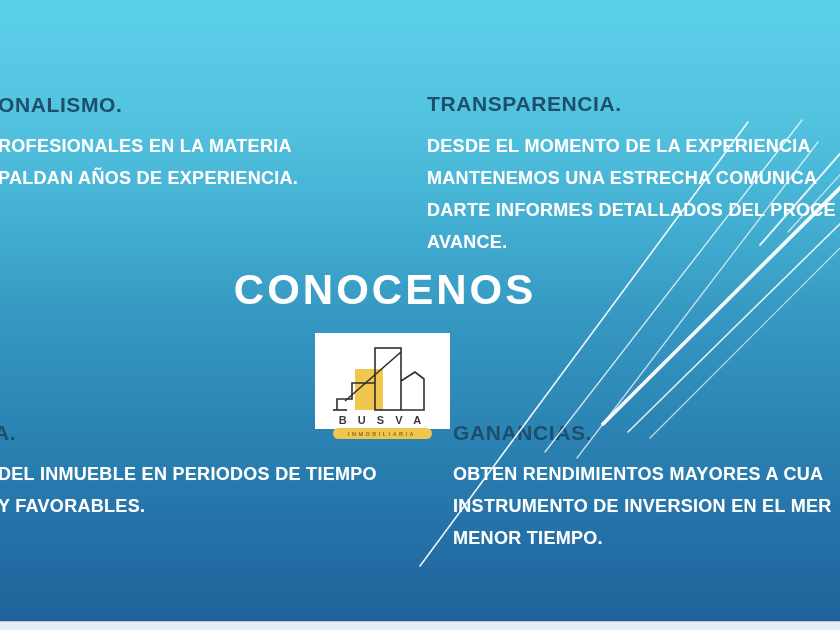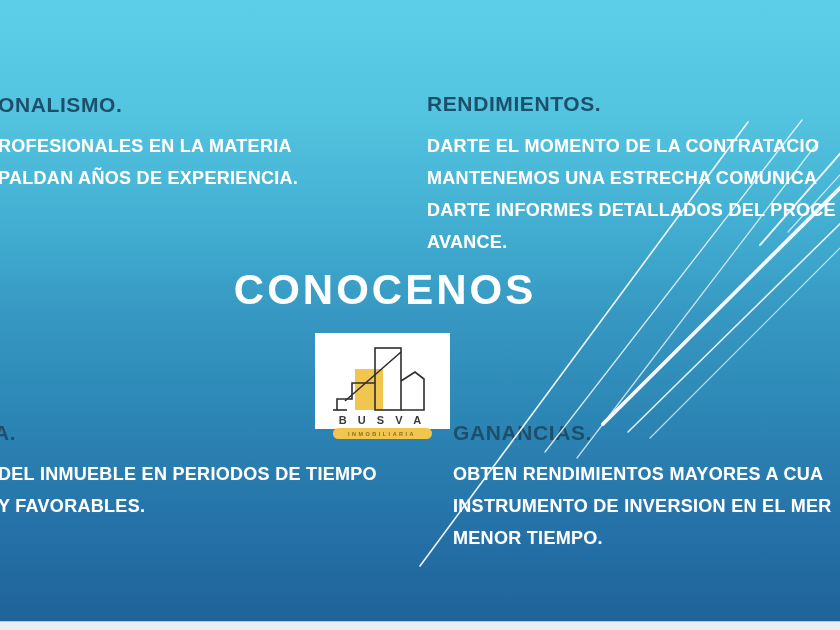--- a/index.html
+++ b/index.html
@@ -37,23 +37,23 @@
 <body>
 
 <div class="slide">
 
   <div class="heading" style="left:-2px;top:93px;">ONALISMO.</div>
   <div class="body-text" style="left:-2px;top:130px;">
     <div>ROFESIONALES EN LA MATERIA</div>
     <div>PALDAN AÑOS DE EXPERIENCIA.</div>
   </div>
 
-  <div class="heading" style="left:427px;top:92px;">RENDIMIENTOS.</div>
+  <div class="heading" style="left:427px;top:92px;">TRANSPARENCIA.</div>
   <div class="body-text" style="left:427px;top:130px;">
-    <div>DARTE EL MOMENTO DE LA CONTRATACIO</div>
+    <div>DESDE EL MOMENTO DE LA EXPERIENCIA</div>
     <div>MANTENEMOS UNA ESTRECHA COMUNICA</div>
     <div>DARTE INFORMES DETALLADOS DEL PROCE</div>
     <div>AVANCE.</div>
   </div>
 
   <div class="title">CONOCENOS</div>
 
   <div class="logo-box">
     <svg width="135" height="120" viewBox="0 0 135 120">
       <rect x="40" y="48" width="28" height="41" fill="#f0c64f"></rect>

